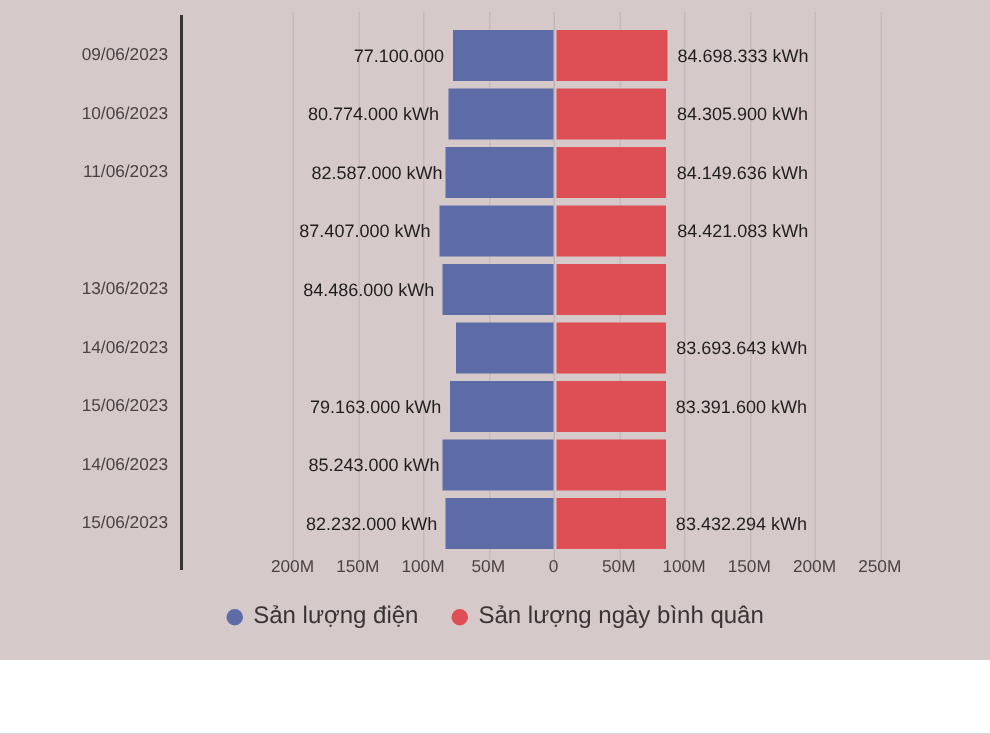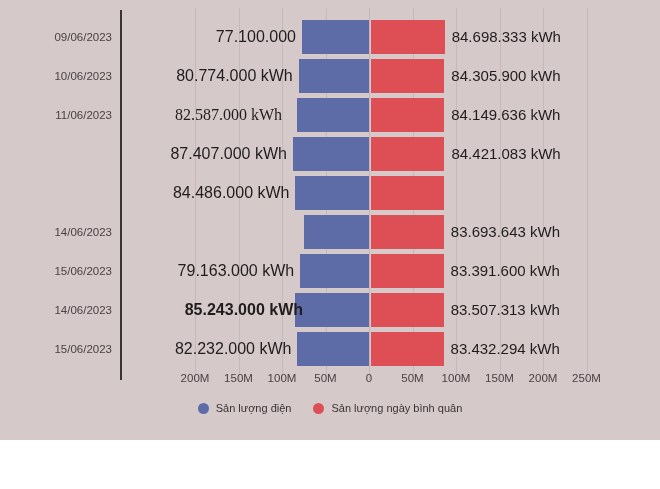--- a/index.html
+++ b/index.html
@@ -65,31 +65,31 @@
     line-height: 38px;
     text-align: right;
     font-size: 11.5px;
     color: #4a4244;
     white-space: nowrap;
   }
   .row-label-left {
     position: absolute;
     top: 0; height: 38px;
     line-height: 38px;
-    font-size: 16px;
+    font-size: 12px;
     color: #211d1e;
     white-space: nowrap;
     text-align: right;
     padding-right: 6px;
   }
   .row-label-right {
     position: absolute;
     top: 0; height: 38px;
     line-height: 38px;
-    font-size: 15px;
+    font-size: 12px;
     color: #211d1e;
     white-space: nowrap;
     padding-left: 7px;
   }
   .bar {
     position: absolute;
     top: 2px;
     height: 34px;
   }
   .bar.left  { background: #5d6ca6; }
@@ -124,21 +124,21 @@
     display: flex;
     align-items: center;
     gap: 7px;
   }
   .legend-swatch {
     width: 11px; height: 11px;
     border-radius: 50%;
     display: inline-block;
   }
   .legend-label {
-    font-size: 11px;
+    font-size: 16px;
     color: #3a3335;
     white-space: nowrap;
   }
 
   
   .footer {
     position: absolute;
     left: 0; top: 440px;
     width: 660px; height: 49px;
     background: #ffffff;
@@ -176,54 +176,54 @@
         <div class="row">
           <div class="row-date">10/06/2023</div>
           <div class="bar left" style="left: 298.727px; width: 70.2734px;"></div>
           <div class="row-label-left" style="right: 361.273px; margin-left: 34px;">80.774.000 kWh</div>
           <div class="bar right" style="left: 371px; width: 73.3461px;"></div>
           <div class="row-label-right" style="left: 444.346px;">84.305.900 kWh</div>
         </div>
         <div class="row">
           <div class="row-date">11/06/2023</div>
           <div class="bar left" style="left: 297.149px; width: 71.8507px;"></div>
-          <div class="row-label-left" style="right: 372px; font-family: Liberation Serif, serif;">82.587.000 kWh</div>
+          <div class="row-label-left" style="right: 359px;">82.587.000 kWh</div>
           <div class="bar right" style="left: 371px; width: 73.2102px;"></div>
           <div class="row-label-right" style="left: 444.21px;">84.149.636 kWh</div>
         </div>
         <div class="row">
           <div class="bar left" style="left: 292.956px; width: 76.0441px;"></div>
           <div class="row-label-left" style="right: 367.044px;">87.407.000 kWh</div>
           <div class="bar right" style="left: 371px; width: 73.4463px;"></div>
           <div class="row-label-right" style="left: 444.446px; text-align: center;">84.421.083 kWh</div>
         </div>
         <div class="row">
+          <div class="row-date">13/06/2023</div>
           <div class="bar left" style="left: 295.497px; width: 73.5028px;"></div>
           <div class="row-label-left" style="right: 364.503px;">84.486.000 kWh</div>
           <div class="bar right" style="left: 371px; width: 73.4507px;"></div>
         </div>
         <div class="row">
           <div class="row-date">14/06/2023</div>
           <div class="bar left" style="left: 304.47px; width: 64.5296px;"></div>
           <div class="bar right" style="left: 371px; width: 72.8135px;"></div>
           <div class="row-label-right" style="left: 443.813px;">83.693.643 kWh</div>
         </div>
         <div class="row">
           <div class="row-date">15/06/2023</div>
           <div class="bar left" style="left: 300.128px; width: 68.8718px;"></div>
           <div class="row-label-left" style="right: 359.872px;">79.163.000 kWh</div>
           <div class="bar right" style="left: 371px; width: 72.5507px;"></div>
           <div class="row-label-right" style="left: 443.551px;">83.391.600 kWh</div>
         </div>
         <div class="row">
           <div class="row-date">14/06/2023</div>
           <div class="bar left" style="left: 294.839px; width: 74.1614px;"></div>
-          <div class="row-label-left" style="right: 351px; font-weight: bold;">85.243.000 kWh</div>
+          <div class="row-label-left" style="right: 361px;">85.243.000 kWh</div>
           <div class="bar right" style="left: 371px; width: 72.6514px;"></div>
-          <div class="row-label-right" style="left: 443.651px;">83.507.313 kWh</div>
         </div>
         <div class="row">
           <div class="row-date">15/06/2023</div>
           <div class="bar left" style="left: 297.458px; width: 71.5418px;"></div>
           <div class="row-label-left" style="right: 362.542px;">82.232.000 kWh</div>
           <div class="bar right" style="left: 371px; width: 72.5861px;"></div>
           <div class="row-label-right" style="left: 443.586px;">83.432.294 kWh</div>
         </div>
       </div>
 

